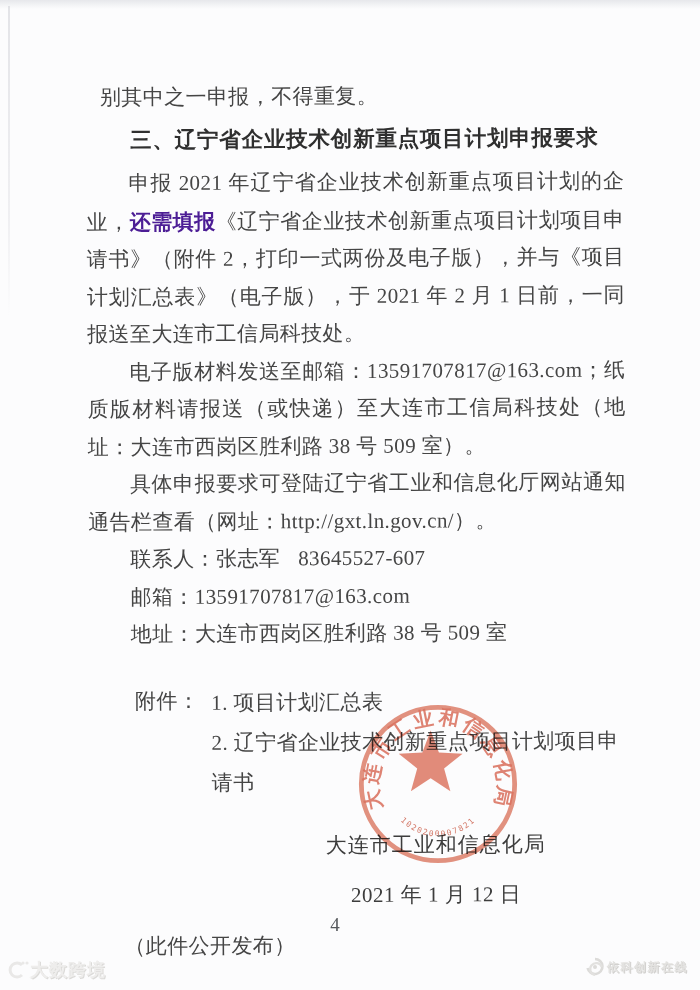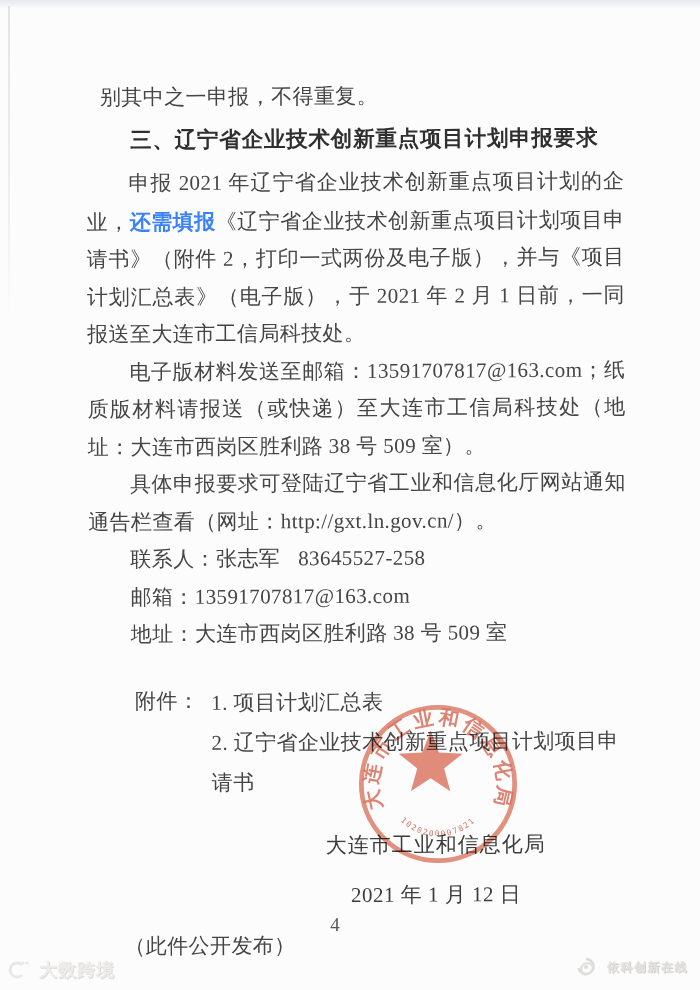--- a/index.html
+++ b/index.html
@@ -35,21 +35,21 @@
   p{margin:0;}
   .carryover{margin-left:14px;}
   .heading{
     margin:5px 0 0 44px;
     font-family:"Liberation Sans", sans-serif;
     font-weight:700;font-size:21.5px;letter-spacing:.8px;
     color:#2f2f2f;line-height:37.5px;
   }
   .para{margin-top:6px;text-align:justify;text-indent:42px;}
   .para.tight{margin-top:0;}
-  .bold-inline{font-family:"Liberation Sans", sans-serif;font-weight:700;color:#3b82f6;}
+  .bold-inline{font-family:"Liberation Sans", sans-serif;font-weight:700;color:#4c1d95;}
   .info-line{text-indent:42px;}
   .info-gap{display:inline-block;width:18px;}
   .attach{display:flex;margin-top:29px;}
   .attach-label{margin-left:46px;white-space:nowrap;}
   .attach-items{margin-left:12px;}
   .attach-items > div{line-height:40px;}
   .sig-block{
     width:280px;margin:25px 0 0 206px;text-align:center;
     color:#3d3d3d;
   }
@@ -70,21 +70,21 @@
   .seal-arc-text{
     font-family:"Liberation Serif", serif;
     font-size:19px;letter-spacing:3.5px;fill:#d8604a;opacity:.88;font-weight:700;
   }
   .seal-code{
     font-family:"DejaVu Sans Mono", monospace;
     font-size:7.5px;letter-spacing:1.6px;fill:#cb543e;opacity:.9;
   }
   
   .wm{
-    position:absolute;display:flex;align-items:center;gap:9px;
+    position:absolute;display:flex;align-items:center;gap:0;
     font-family:"Liberation Sans", sans-serif;font-weight:700;
     pointer-events:none;
   }
   .wm-left{
     left:8px;bottom:8px;font-size:18px;letter-spacing:1px;
     color:#eeedec;text-shadow:1px 1px 0 #dbdad8;
   }
   .wm-right{
     right:12px;bottom:12px;font-size:12px;letter-spacing:1.5px;
     color:#e3e2e0;text-shadow:1px 1px 0 #d2d1cf;
@@ -100,21 +100,21 @@
     <p class="carryover">别其中之一申报，不得重复。</p>
 
     <p class="heading">三、辽宁省企业技术创新重点项目计划申报要求</p>
 
     <p class="para"><span>申报 2021 年辽宁省企业技术创新重点项目计划的企业，</span><span class="bold-inline">还需填报</span><span>《辽宁省企业技术创新重点项目计划项目申请书》（附件 2，打印一式两份及电子版），并与《项目计划汇总表》（电子版），于 2021 年 2 月 1 日前，一同报送至大连市工信局科技处。</span></p>
 
     <p class="para tight">电子版材料发送至邮箱：13591707817@163.com；纸质版材料请报送（或快递）至大连市工信局科技处（地址：大连市西岗区胜利路 38 号 509 室）。</p>
 
     <p class="para tight">具体申报要求可登陆辽宁省工业和信息化厅网站通知通告栏查看（网址：http://gxt.ln.gov.cn/）。</p>
 
-    <p class="info-line"><span>联系人：</span><span>张志军</span><span class="info-gap"></span><span>83645527-258</span></p>
+    <p class="info-line"><span>联系人：</span><span>张志军</span><span class="info-gap"></span><span>83645527-607</span></p>
 
     <p class="info-line"><span>邮箱：</span><span>13591707817@163.com</span></p>
 
     <p class="info-line"><span>地址：</span><span>大连市西岗区胜利路 38 号 509 室</span></p>
 
     <div class="attach">
       <span class="attach-label">附件：</span>
       <div class="attach-items">
         <div>1. 项目计划汇总表</div>
         <div>2. 辽宁省企业技术创新重点项目计划项目申请书</div>

